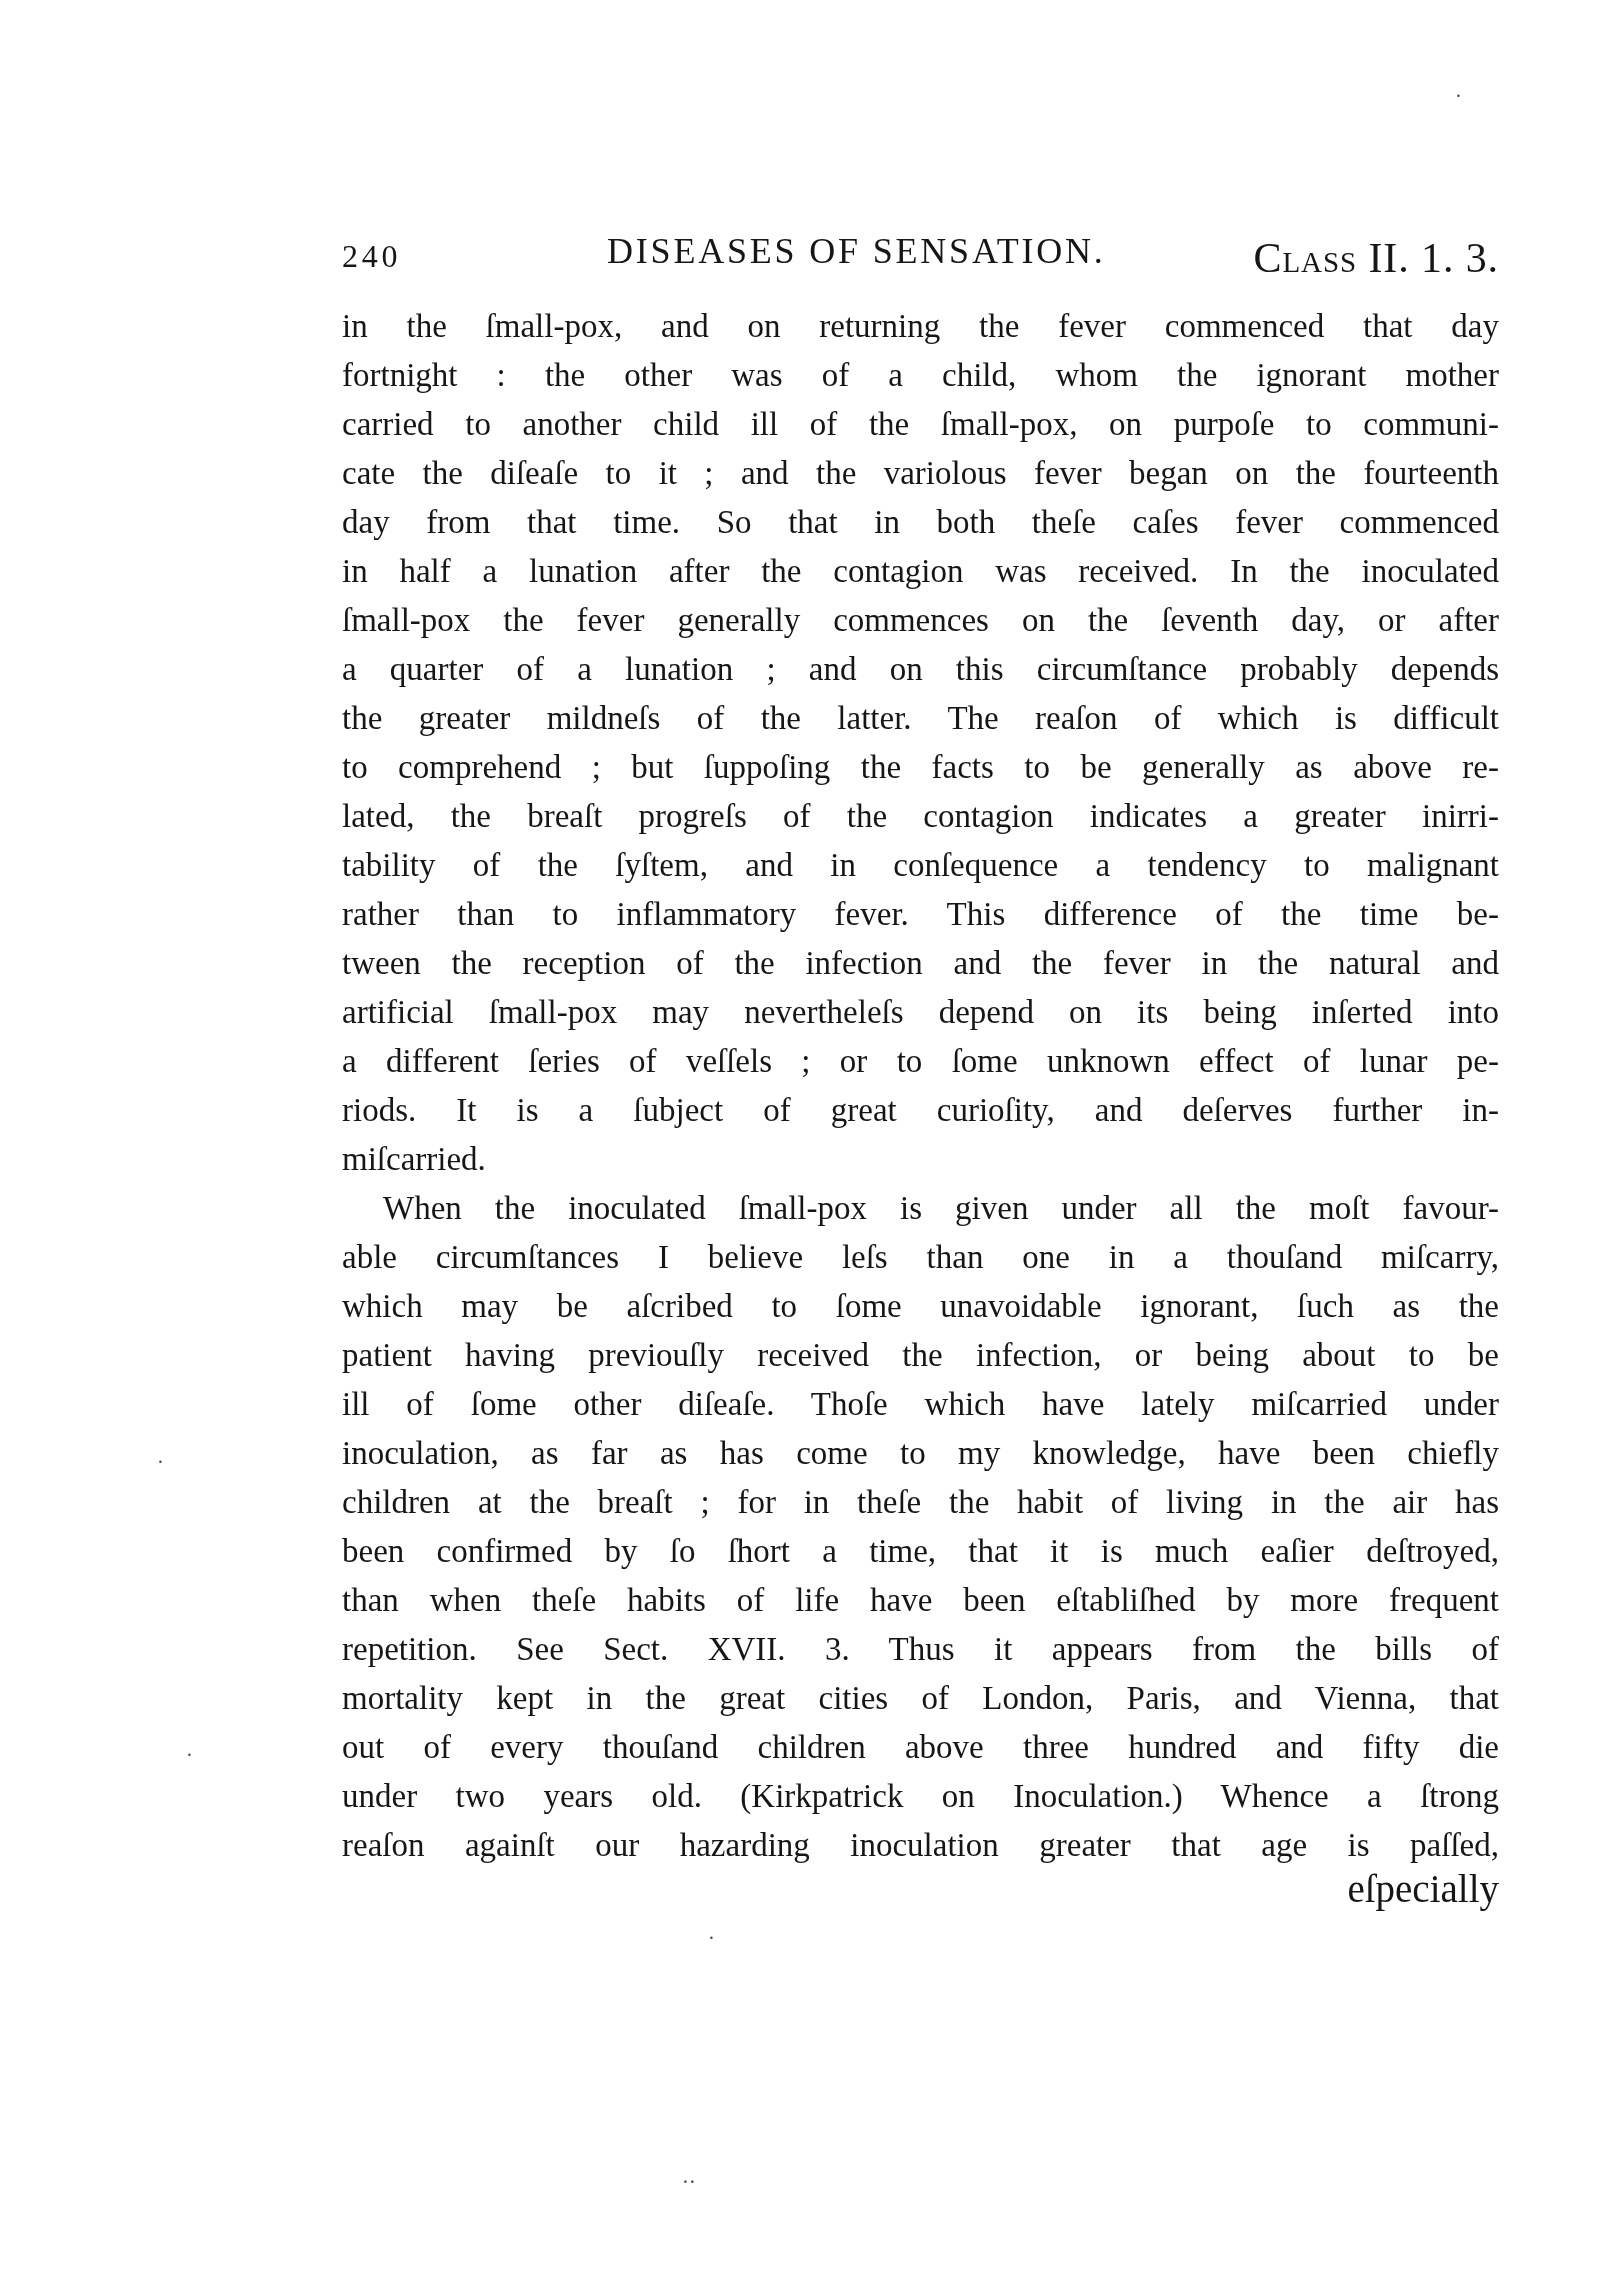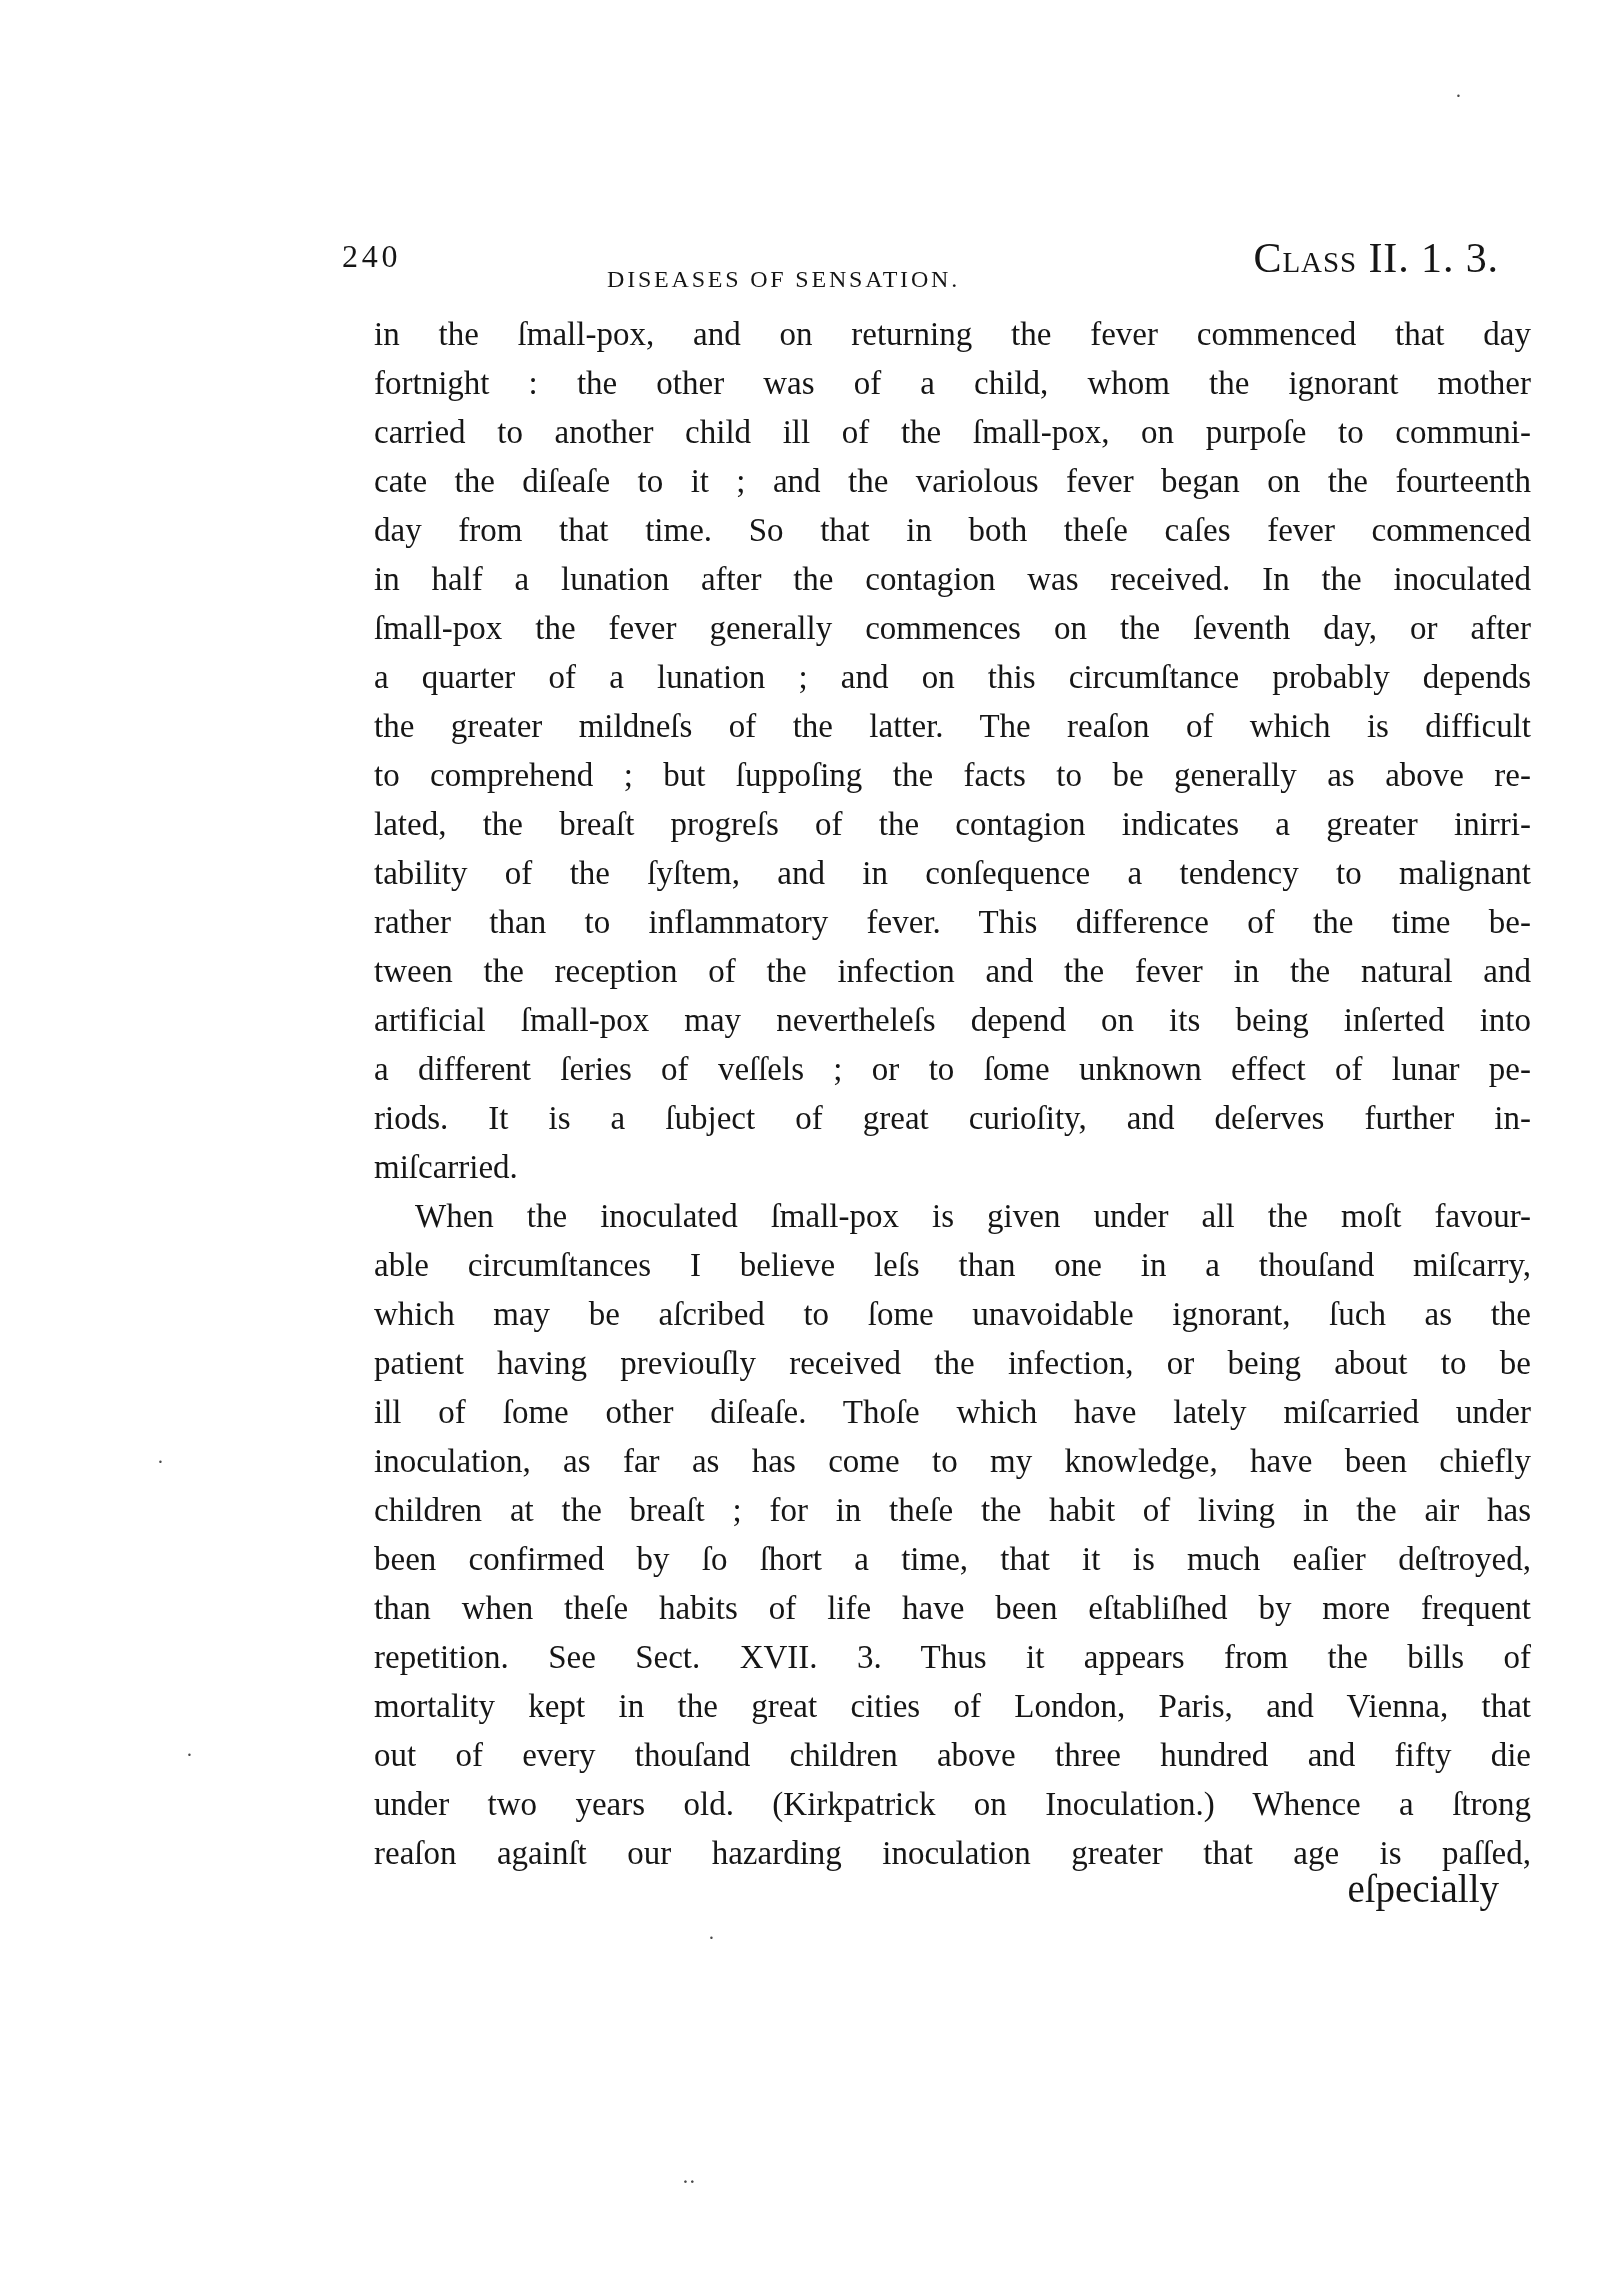--- a/index.html
+++ b/index.html
@@ -12,27 +12,27 @@
     font-family:"Liberation Serif","DejaVu Serif",serif;
     overflow:hidden;
   }
   .header{position:absolute;left:342px;top:230px;width:1157px;height:52px;}
   .page-num{
     position:absolute;left:0;top:7.5px;
     font-size:32px;letter-spacing:3.7px;
   }
   .running-title{
     position:absolute;left:265px;top:0;
-    font-size:24px;letter-spacing:2.8px;margin-top:36px;
+    font-size:36px;letter-spacing:2.8px;
   }
   .class-label{
     position:absolute;right:0;top:3.7px;
     font-size:42px;font-variant:small-caps;letter-spacing:0.9px;
   }
-  .body-text{position:absolute;left:342px;top:310px;width:1157px;margin-left:32px;}
+  .body-text{position:absolute;left:342px;top:302px;width:1157px;}
   .line{
     height:49px;line-height:49px;
     font-size:33px;
     text-align:justify;
     text-align-last:justify;
     overflow:hidden;
   }
   .line.indent{text-indent:41px;}
   .line.no-just{text-align-last:left;}
   .catchword-row{

